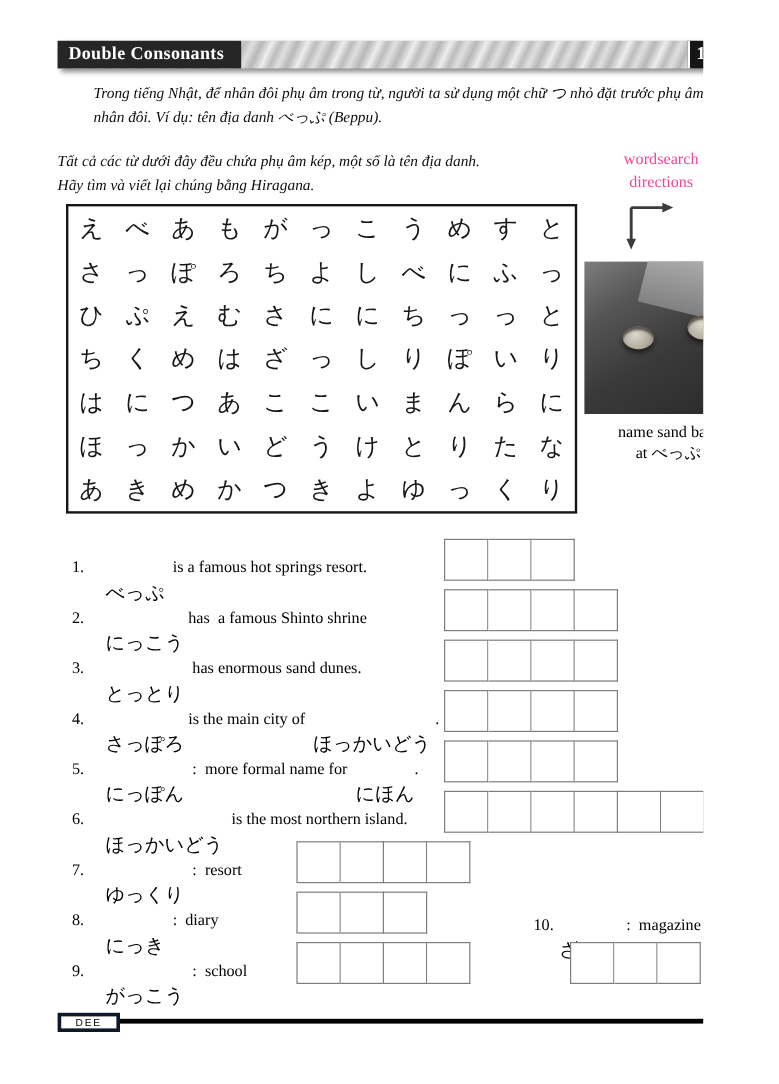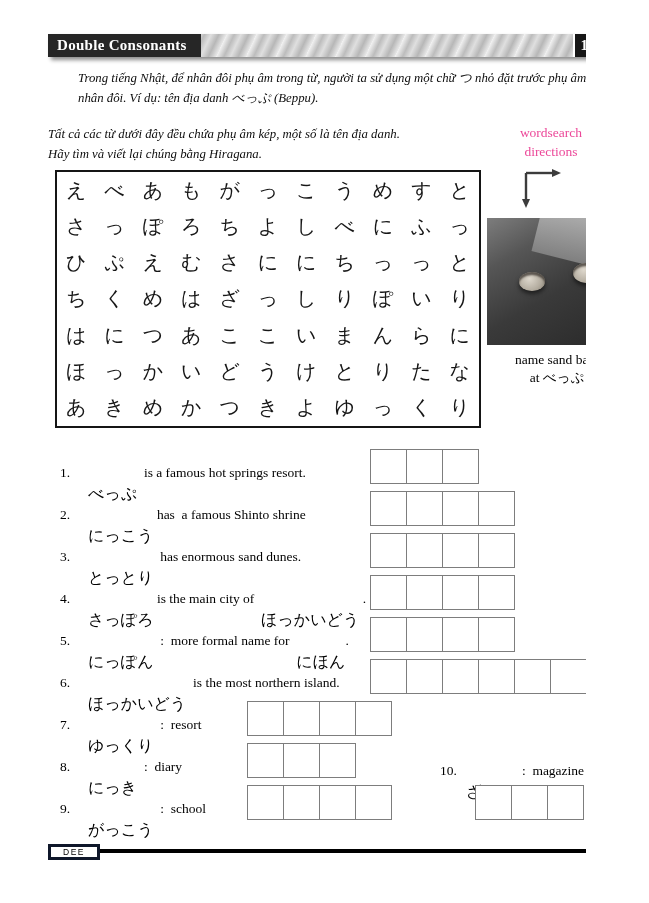--- a/index.html
+++ b/index.html
@@ -48,21 +48,21 @@
   .h2{left:86px;top:45px;width:27px;height:20px;}
   .caption{position:absolute;left:487px;top:351px;width:140px;text-align:center;
            font-size:13.5px;line-height:1.35;}
 
   
   .ex-list{position:absolute;left:60px;top:452px;width:380px;}
   .ex-item{height:42px;display:flex;align-items:center;}
   .ex-num{width:28px;font-size:13.5px;flex:none;}
   .jp{font-family:"DejaVu Sans", sans-serif;font-size:16px;white-space:pre-wrap;margin-top:43px;}
   .en{font-size:13.5px;white-space:pre-wrap;}
-  .ex10{position:absolute;left:440px;top:757px;display:flex;align-items:center;height:28px;}
+  .ex10{position:absolute;left:440px;top:757px;display:flex;align-items:center;height:28px;text-align:center;}
   .ex10 .ex-num{width:26px;}
 
   
   .abox-row{position:absolute;display:flex;}
   .abox-cell{width:35px;height:33px;border:1px solid #7d7d7d;background:#fff;flex:none;}
   .abox-cell + .abox-cell{border-left:none;}
   .ar1{left:370px;top:449px;} .ar2{left:370px;top:491px;} .ar3{left:370px;top:533px;}
   .ar4{left:370px;top:575px;} .ar5{left:370px;top:617px;} .ar6{left:370px;top:659px;}
   .ar7{left:247px;top:701px;} .ar8{left:247px;top:743px;} .ar9{left:247px;top:785px;}
   .ar10{left:475px;top:785px;}

